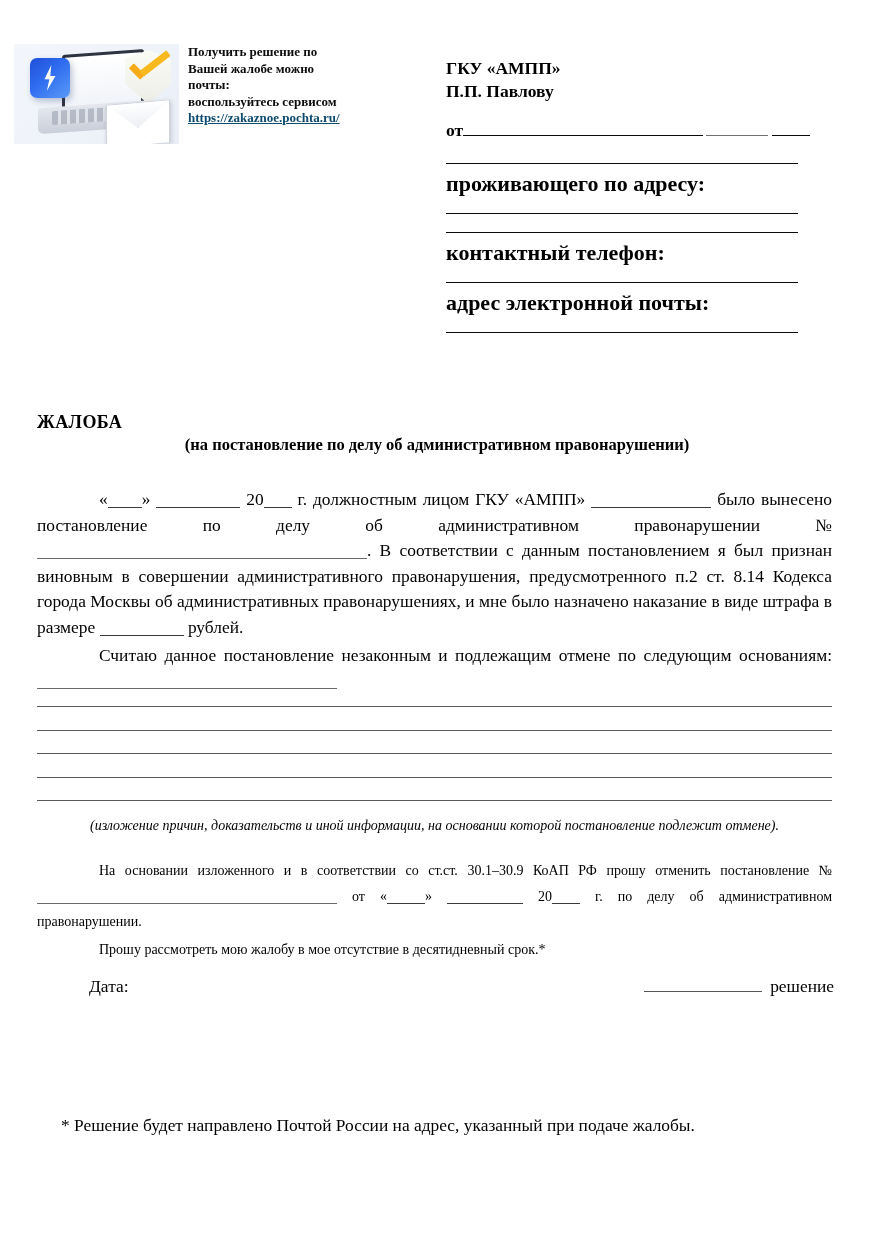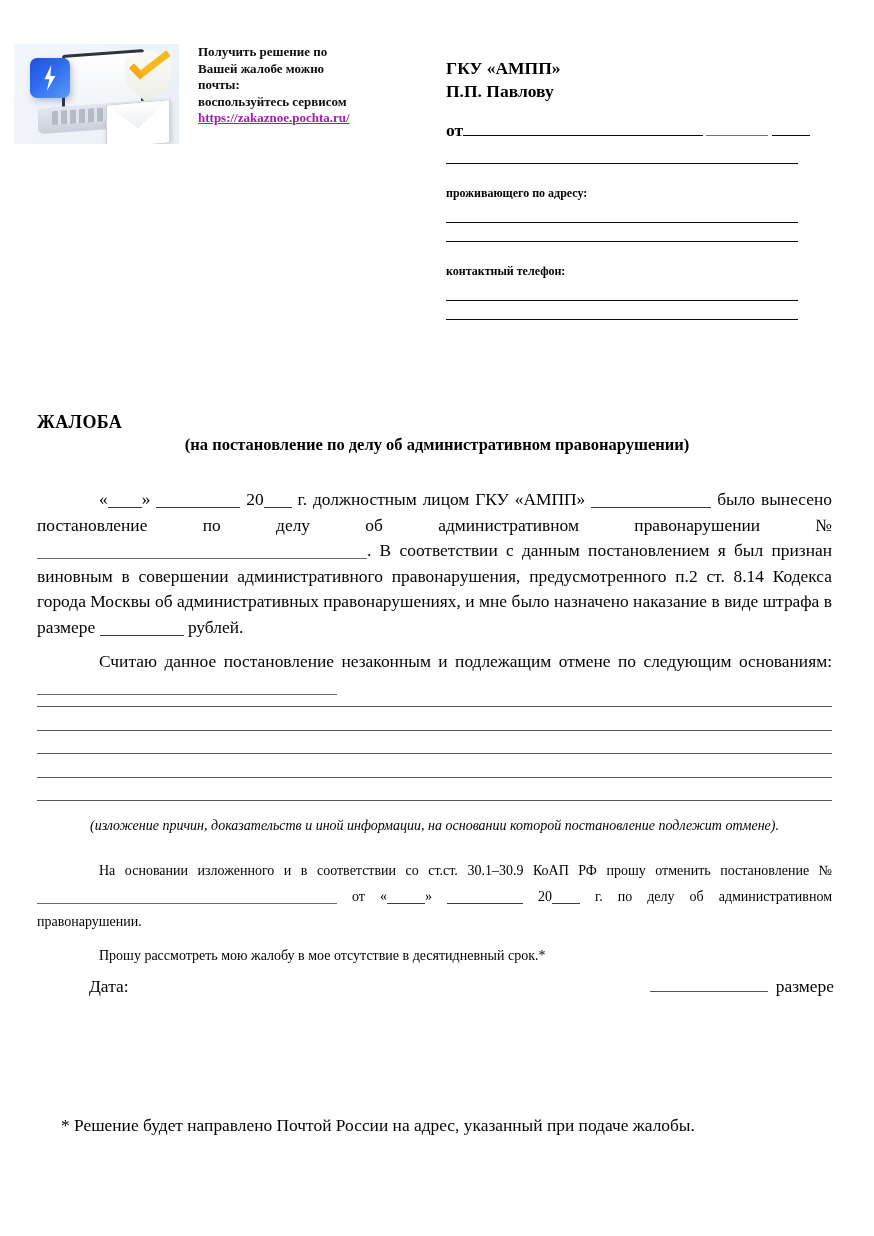--- a/index.html
+++ b/index.html
@@ -26,21 +26,20 @@
 
   
   .banner {
     position: absolute;
     left: 14px;
     top: 44px;
     width: 356px;
     height: 100px;
     display: flex;
     align-items: flex-start;
-    gap: 10px;
   }
   .banner-art {
     width: 165px;
     height: 100px;
     position: relative;
     background: linear-gradient(135deg, #f3f6fb 0%, #eef2f9 60%, #e9eef7 100%);
     flex: 0 0 165px;
     overflow: hidden;
   }
   .laptop-screen {
@@ -153,21 +152,21 @@
   .banner-text {
     margin-left: 9px;
     font-family: "Liberation Serif", "DejaVu Serif", serif;
     font-weight: bold;
     font-size: 13px;
     line-height: 16.5px;
     color: #0d0d0d;
     white-space: nowrap;
   }
   .banner-link {
-    color: #a21caf;
+    color: #0c4a6e;
     text-decoration: underline;
     font-weight: bold;
     font-size: 13px;
     text-align: right;
   }
 
   
   .addressee {
     position: absolute;
     left: 446px;
@@ -197,23 +196,23 @@
 
   .standalone-rule {
     width: 352px;
     border-bottom: 1.6px solid #0b0b0b;
     height: 0;
     margin-top: 22px;
   }
   .standalone-rule.tight { margin-top: 18px; }
   .label-block {
     font-weight: bold;
-    font-size: 12px;
+    font-size: 22px;
     line-height: 22px;
-    margin-top: 18px;
+    margin-top: 9px;
     white-space: nowrap;
   }
 
   
   .doc-title {
     position: absolute;
     left: 37px;
     top: 410px;
     width: 800px;
     text-align: left;
@@ -239,21 +238,21 @@
     position: absolute;
     left: 37px;
     top: 487px;
     width: 795px;
     font-size: 17.4px;
     line-height: 25.6px;
     text-align: justify;
     text-justify: inter-word;
   }
   .para { margin: 0; text-indent: 0; }
-  .para + .para { margin-top: 8px; }
+  .para + .para { margin-top: 2px; }
   .indent { display: inline-block; width: 62px; }
 
   .blank {
     display: inline-block;
     border-bottom: 1.5px solid #3b3b3b;
     height: 17px;
     vertical-align: -3px;
   }
   .blank.w28  { width: 28px; }
   .blank.w34  { width: 34px; }
@@ -368,20 +367,21 @@
     </div>
     <div class="standalone-rule"></div>
 
     <div class="label-block">проживающего по адресу:</div>
     <div class="standalone-rule tight"></div>
     <div class="standalone-rule tight"></div>
 
     <div class="label-block">контактный телефон:</div>
     <div class="standalone-rule tight"></div>
 
+    <div class="label-block">адрес электронной почты:</div>
     <div class="standalone-rule tight"></div>
   </div>
 
   <div class="doc-title">ЖАЛОБА</div>
   <div class="doc-subtitle">(на постановление по делу об административном правонарушении)</div>
 
   <div class="body-block">
     <p class="para">
       <span class="indent"></span><span>«</span><span class="blank w34"></span><span>»</span>
       <span class="blank w84"></span>
@@ -420,18 +420,18 @@
     </p>
     <p class="para last">
       <span class="indent"></span><span>Прошу рассмотреть мою жалобу в мое отсутствие в десятидневный срок.*</span>
     </p>
   </div>
 
   <div class="date-row">
     <span class="date-label">Дата:</span>
     <span class="date-spacer"></span>
     <span class="sign-rule"></span>
-    <span class="sign-label">размере</span>
+    <span class="sign-label">решение</span>
   </div>
 
   <div class="footnote">* Решение будет направлено Почтой России на адрес, указанный при подаче жалобы.</div>
 
 </div>
 
 </body></html>

